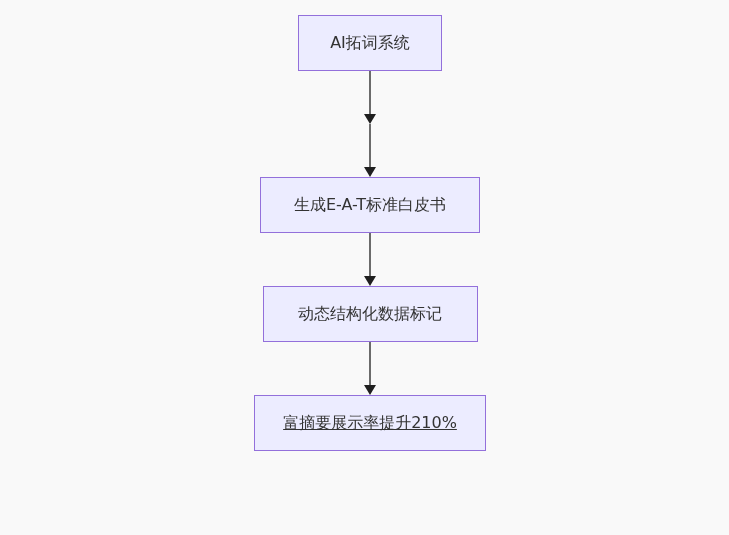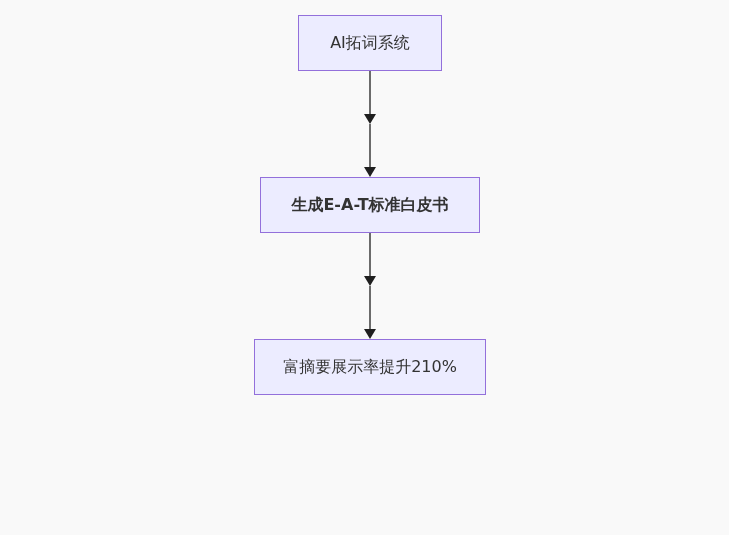--- a/index.html
+++ b/index.html
@@ -34,23 +34,23 @@
     padding: 8px 24px;
     background: #ECECFF;
     border: 1px solid #9370DB;
     color: #333333;
     font-size: 16px;
     white-space: nowrap;
     text-align: center;
   }
   .flow-node.n1 { min-width: 144px; }
   .flow-node.n2 { min-width: 193px; }
-  .flow-node.n3 { min-width: 220px; font-weight: bold; }
+  .flow-node.n3 { min-width: 220px; }
   .flow-node.n4 { min-width: 215px; }
-  .flow-node.n5 { min-width: 232px; }
+  .flow-node.n5 { min-width: 232px; text-decoration: underline; }
   .flow-arrow {
     height: 53px;
     display: flex;
     flex-direction: column;
     align-items: center;
   }
   .flow-arrow .shaft {
     width: 1.5px;
     flex: 1 1 auto;
     background: #6b6b6b;
@@ -82,20 +82,21 @@
       <div class="head"></div>
     </div>
 
     <div class="flow-node n3">生成E-A-T标准白皮书</div>
 
     <div class="flow-arrow">
       <div class="shaft"></div>
       <div class="head"></div>
     </div>
 
+    <div class="flow-node n4">动态结构化数据标记</div>
 
     <div class="flow-arrow">
       <div class="shaft"></div>
       <div class="head"></div>
     </div>
 
     <div class="flow-node n5">富摘要展示率提升210%</div>
 
   </div>
 </div>

